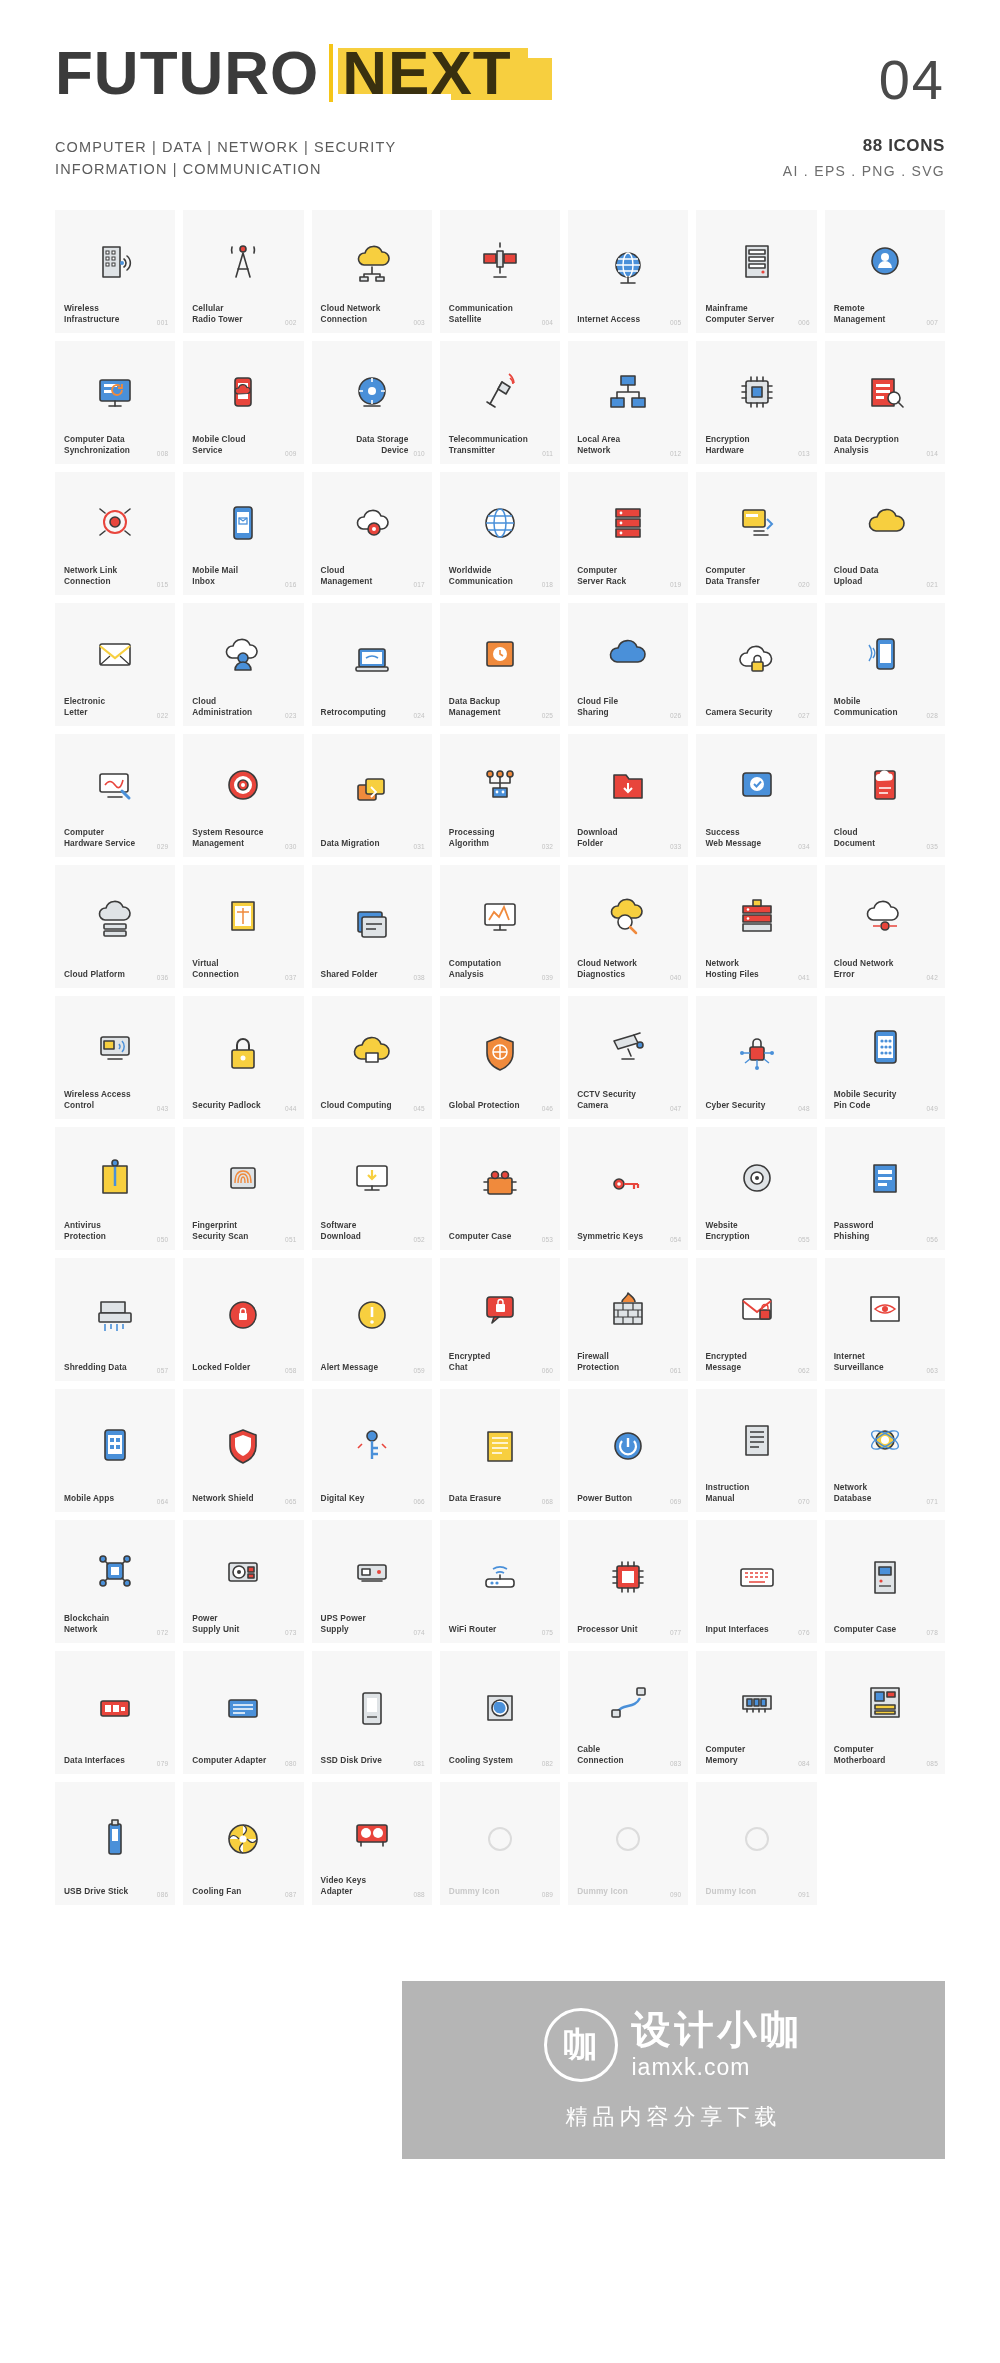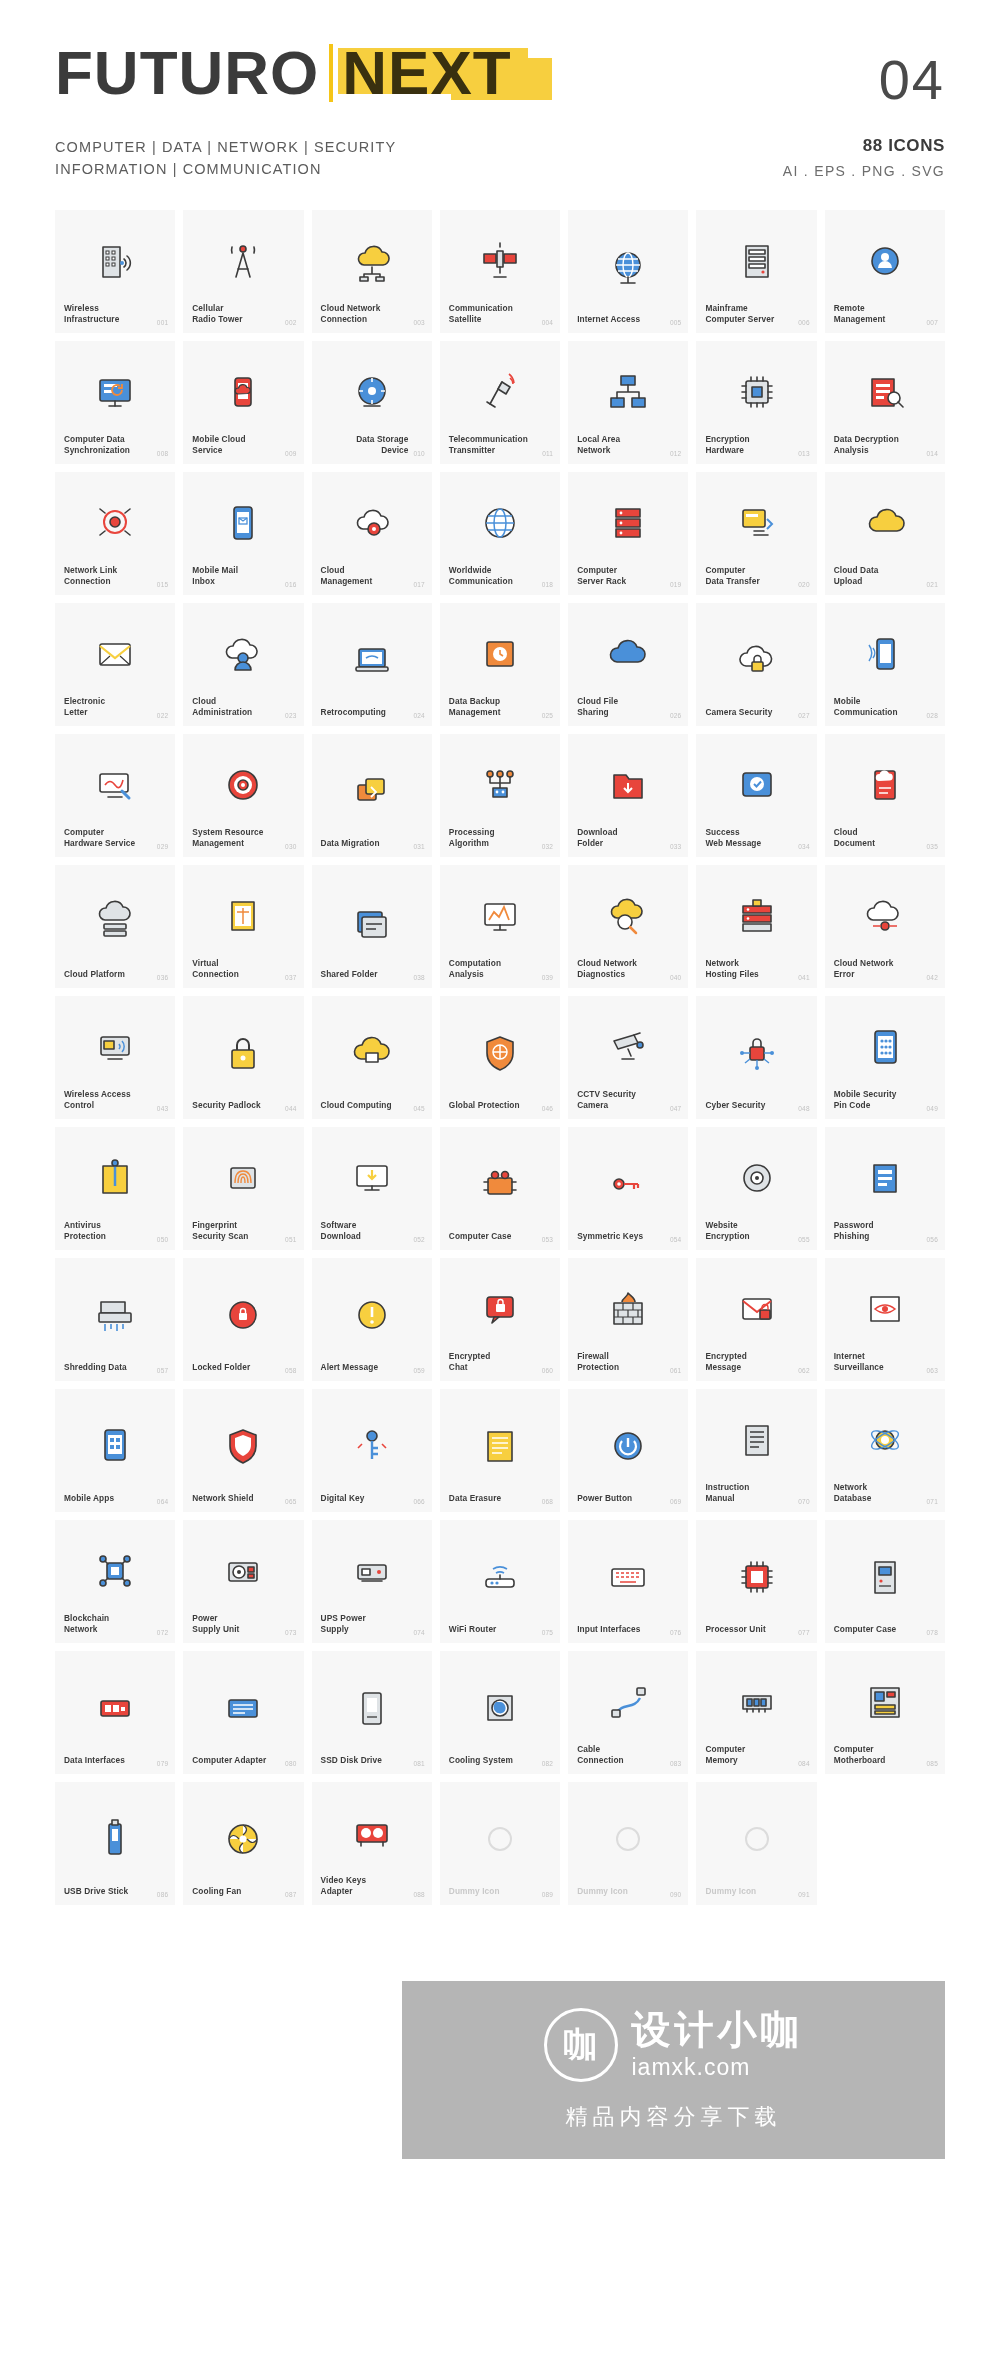--- a/index.html
+++ b/index.html
@@ -1158,37 +1158,37 @@
             <path d="M20 20a8 8 0 0 1 8 0M17 16a14 14 0 0 1 14 0" fill="none" stroke="#4a90d9" stroke-width="1.7"></path>
             <path d="M24 22v4" fill="none" stroke="#3b3b3b" stroke-width="1.6" stroke-linecap="round" stroke-linejoin="round"></path>
           </svg>
         </div>
         <div class="cell-label" style="white-space: pre-line;">WiFi Router</div>
         <div class="cell-num">075</div>
       </div>
       <div class="cell">
         <div class="icon-area">
           <svg width="48" height="48" viewBox="0 0 48 48">
-            <rect x="8" y="16" width="32" height="17" rx="2" fill="#ffffff" stroke="#3b3b3b" stroke-width="1.6" stroke-linejoin="round"></rect>
-            <path d="M12 20h3M17 20h3M22 20h3M27 20h3M32 20h3M12 24h3M17 24h3M22 24h3M27 24h3M32 24h3M16 29h16" fill="none" stroke="#e8453c" stroke-width="1.5"></path>
-          </svg>
-        </div>
-        <div class="cell-label" style="white-space: pre-line;">Input Interfaces</div>
-        <div class="cell-num">076</div>
-      </div>
-      <div class="cell">
-        <div class="icon-area">
-          <svg width="48" height="48" viewBox="0 0 48 48">
             <rect x="13" y="13" width="22" height="22" rx="2" fill="#e8453c" stroke="#3b3b3b" stroke-width="1.6" stroke-linejoin="round"></rect>
             <rect x="18" y="18" width="12" height="12" fill="#fff"></rect>
             <path d="M18 13V9M24 13V9M30 13V9M18 35v4M24 35v4M30 35v4M13 18H9M13 24H9M13 30H9M35 18h4M35 24h4M35 30h4" fill="none" stroke="#3b3b3b" stroke-width="1.6" stroke-linecap="round" stroke-linejoin="round"></path>
           </svg>
         </div>
         <div class="cell-label" style="white-space: pre-line;">Processor Unit</div>
         <div class="cell-num">077</div>
+      </div>
+      <div class="cell">
+        <div class="icon-area">
+          <svg width="48" height="48" viewBox="0 0 48 48">
+            <rect x="8" y="16" width="32" height="17" rx="2" fill="#ffffff" stroke="#3b3b3b" stroke-width="1.6" stroke-linejoin="round"></rect>
+            <path d="M12 20h3M17 20h3M22 20h3M27 20h3M32 20h3M12 24h3M17 24h3M22 24h3M27 24h3M32 24h3M16 29h16" fill="none" stroke="#e8453c" stroke-width="1.5"></path>
+          </svg>
+        </div>
+        <div class="cell-label" style="white-space: pre-line;">Input Interfaces</div>
+        <div class="cell-num">076</div>
       </div>
       <div class="cell">
         <div class="icon-area">
           <svg width="48" height="48" viewBox="0 0 48 48">
             <rect x="14" y="9" width="20" height="31" fill="#dfe3e6" stroke="#3b3b3b" stroke-width="1.6" stroke-linejoin="round"></rect>
             <rect x="18" y="14" width="12" height="8" fill="#4a90d9" stroke="#3b3b3b" stroke-width="1.6" stroke-linejoin="round"></rect>
             <circle cx="20" cy="28" r="1.6" fill="#e8453c"></circle>
             <path d="M18 33h12" fill="none" stroke="#3b3b3b" stroke-width="1.3"></path>
           </svg>
         </div>

